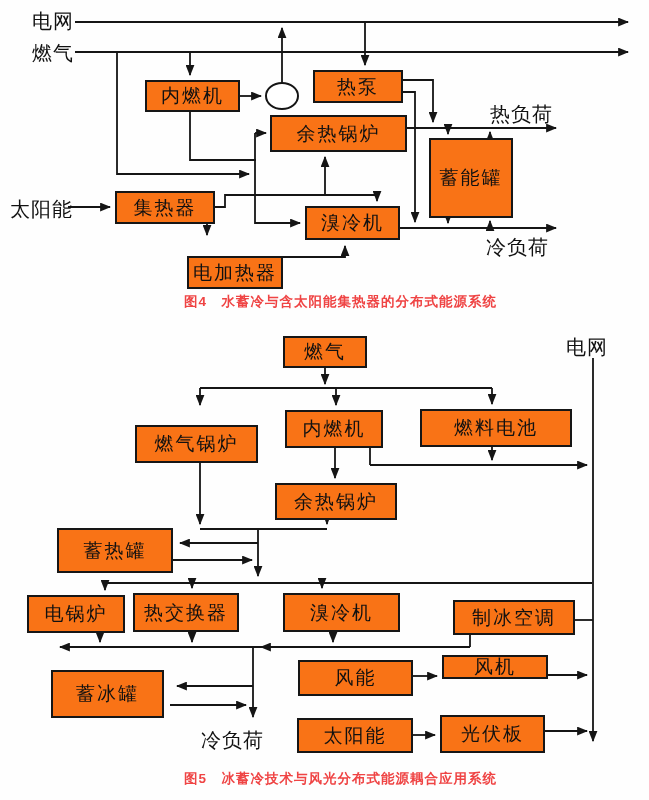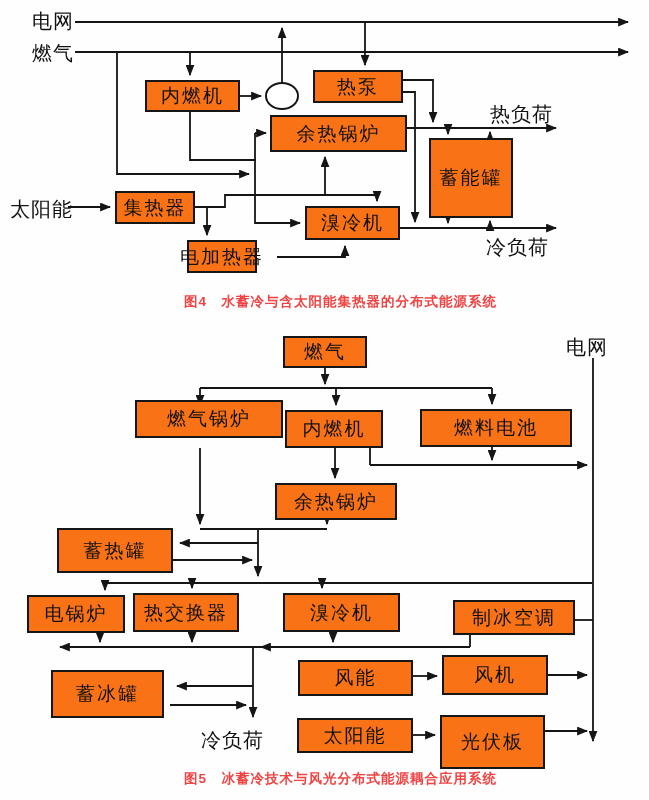--- a/index.html
+++ b/index.html
@@ -100,41 +100,41 @@
 
   <div class="lbl" style="left:32px;top:8px">电网</div>
   <div class="lbl" style="left:32px;top:40px">燃气</div>
   <div class="lbl" style="left:10px;top:196px">太阳能</div>
   <div class="lbl" style="left:490px;top:101px">热负荷</div>
   <div class="lbl" style="left:486px;top:234px">冷负荷</div>
 
   <div class="bx" style="left:145px;top:80px;width:95px;height:32px">内燃机</div>
   <div class="bx" style="left:313px;top:70px;width:90px;height:33px">热泵</div>
   <div class="bx" style="left:270px;top:115px;width:137px;height:37px">余热锅炉</div>
-  <div class="bx" style="left:115px;top:191px;width:80px;height:33px">集热器</div>
-  <div class="bx" style="left:187px;top:240px;width:70px;height:33px">电加热器</div>
+  <div class="bx" style="left:115px;top:191px;width:100px;height:33px">集热器</div>
+  <div class="bx" style="left:187px;top:256px;width:96px;height:33px">电加热器</div>
   <div class="bx" style="left:305px;top:206px;width:95px;height:34px">溴冷机</div>
   <div class="bx" style="left:429px;top:138px;width:84px;height:80px">蓄能罐</div>
 
   <div class="cap" style="top:293px">图4　水蓄冷与含太阳能集热器的分布式能源系统</div>
 
   <div class="lbl" style="left:566px;top:334px">电网</div>
   <div class="lbl" style="left:201px;top:727px">冷负荷</div>
 
   <div class="bx" style="left:283px;top:336px;width:84px;height:32px">燃气</div>
-  <div class="bx" style="left:135px;top:400px;width:148px;height:38px">燃气锅炉</div>
+  <div class="bx" style="left:135px;top:425px;width:123px;height:38px">燃气锅炉</div>
   <div class="bx" style="left:285px;top:410px;width:98px;height:38px">内燃机</div>
   <div class="bx" style="left:420px;top:409px;width:152px;height:38px">燃料电池</div>
   <div class="bx" style="left:275px;top:483px;width:122px;height:37px">余热锅炉</div>
   <div class="bx" style="left:57px;top:528px;width:116px;height:45px">蓄热罐</div>
   <div class="bx" style="left:27px;top:595px;width:98px;height:38px">电锅炉</div>
   <div class="bx" style="left:133px;top:593px;width:106px;height:39px">热交换器</div>
   <div class="bx" style="left:283px;top:593px;width:117px;height:39px">溴冷机</div>
   <div class="bx" style="left:453px;top:600px;width:122px;height:35px">制冰空调</div>
   <div class="bx" style="left:51px;top:670px;width:113px;height:48px">蓄冰罐</div>
   <div class="bx" style="left:298px;top:660px;width:115px;height:36px">风能</div>
-  <div class="bx" style="left:442px;top:655px;width:106px;height:40px">风机</div>
+  <div class="bx" style="left:442px;top:655px;width:106px;height:24px">风机</div>
   <div class="bx" style="left:297px;top:718px;width:116px;height:35px">太阳能</div>
-  <div class="bx" style="left:440px;top:715px;width:105px;height:54px">光伏板</div>
+  <div class="bx" style="left:440px;top:715px;width:105px;height:38px">光伏板</div>
 
   <div class="cap" style="top:770px">图5　冰蓄冷技术与风光分布式能源耦合应用系统</div>
 
 </div>
 
 </body></html>

